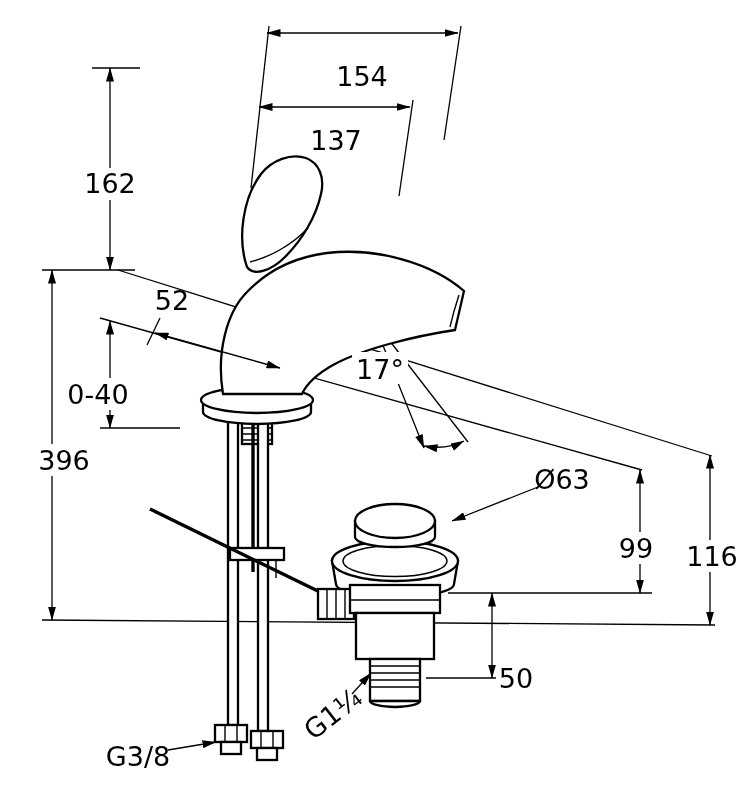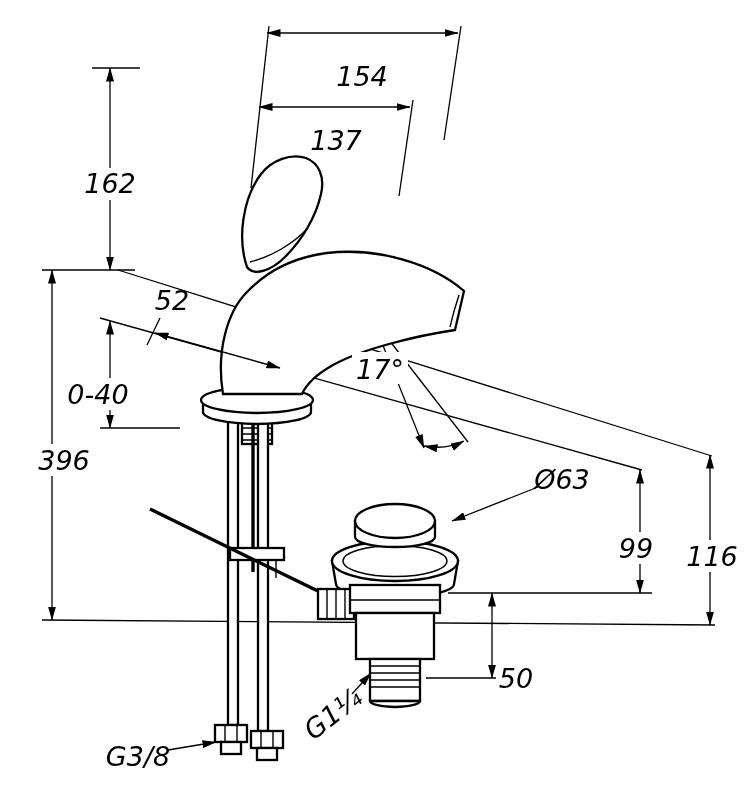--- a/index.html
+++ b/index.html
@@ -1,16 +1,16 @@
 <!DOCTYPE html>
 <html><head>
 <meta charset="utf-8">
 <style>
   html,body{margin:0;padding:0;background:#ffffff;}
-  .canvas{width:750px;height:805px;background:#ffffff;position:relative;overflow:hidden;font-style:italic;}
+  .canvas{width:750px;height:805px;background:#ffffff;position:relative;overflow:hidden;}
   svg{display:block;}
   svg text{font-family:"DejaVu Sans","Liberation Sans",sans-serif;font-size:27px;fill:#000;}
   .thin{stroke:#000;stroke-width:1.3;fill:none;}
   .prod{stroke:#000;stroke-width:2.3;fill:#fff;}
   .prodline{stroke:#000;stroke-width:1.4;fill:none;}
   .rod{stroke:#000;stroke-width:3.4;fill:none;}
   .mask{fill:#fff;stroke:none;}
 </style>
 </head>
 <body>

